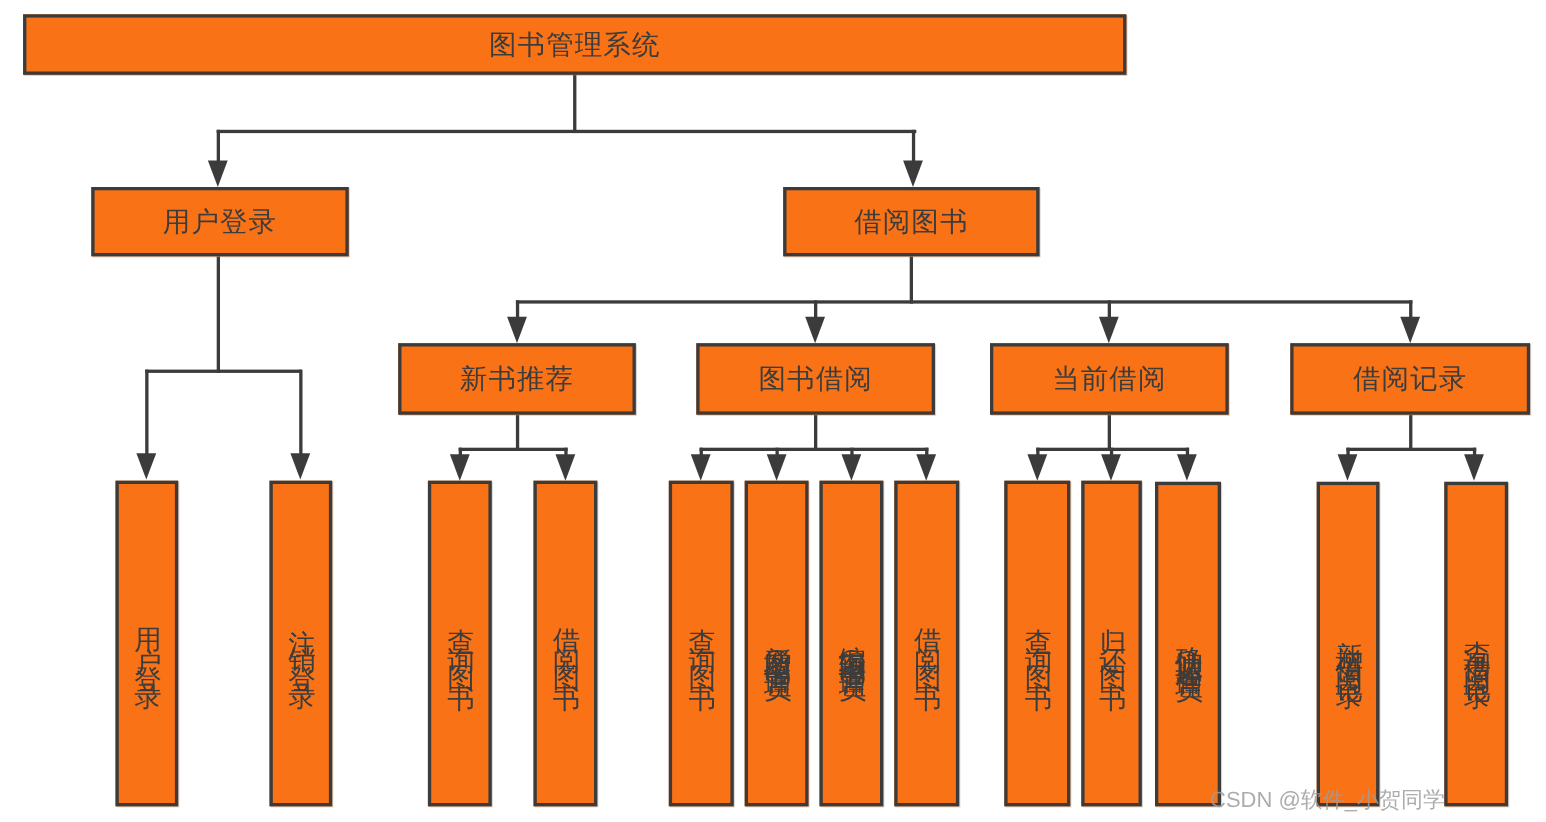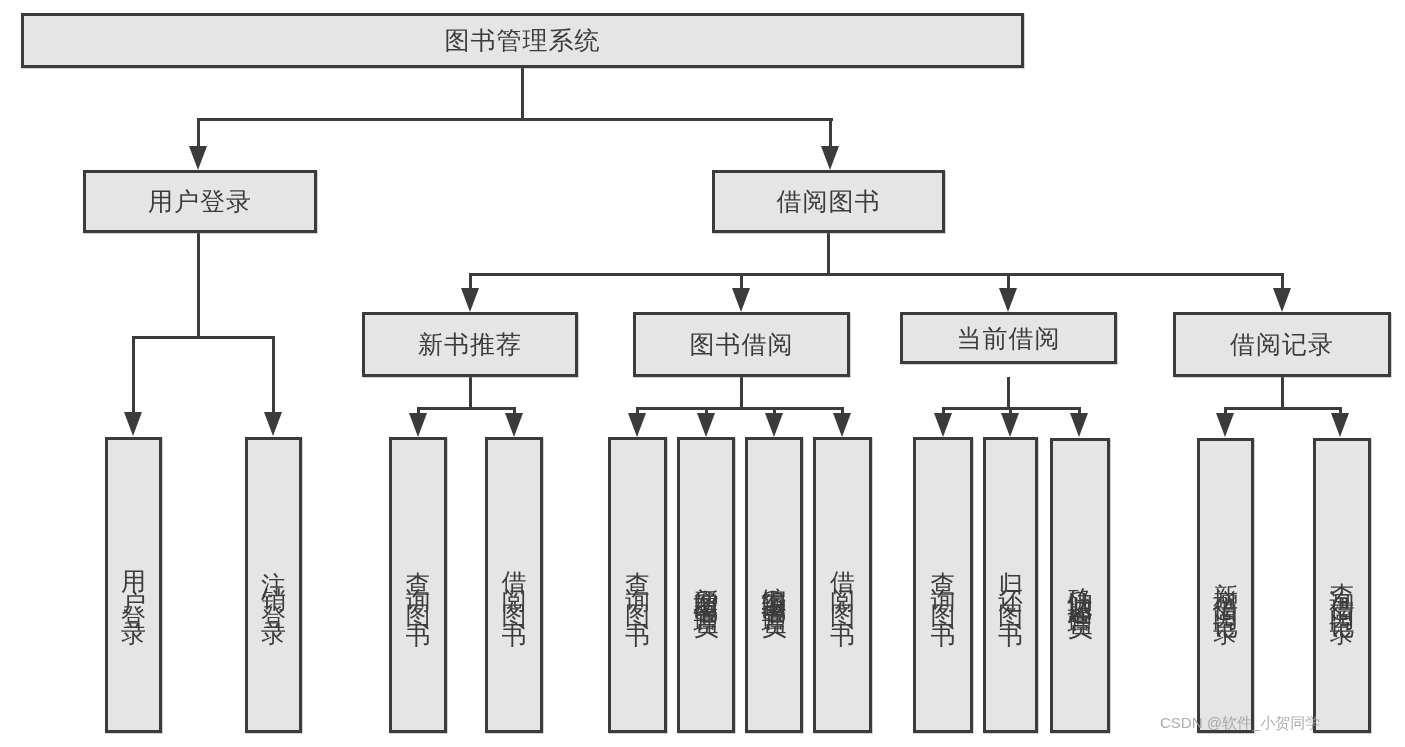--- a/index.html
+++ b/index.html
@@ -6,21 +6,21 @@
   #stage{
     position:relative;
     width:1405px;height:747px;
     background:#ffffff;
     font-family:"Liberation Sans", sans-serif;
     overflow:hidden;
   }
   .box{
     position:absolute;
     box-sizing:border-box;
-    background:#e5e5e5;
+    background:#f97316;
     border:3px solid #3b3b3b;
     display:flex;
     align-items:center;
     justify-content:center;
     color:#3c3c3c;
     box-shadow:1px 1px 0 rgba(130,130,130,.35);
     z-index:2;
   }
   .hbox{font-size:25px;letter-spacing:1px;}
   .vbox span{
@@ -38,23 +38,23 @@
   .arrowhead{
     position:absolute;
     width:0;height:0;
     border-left:9px solid transparent;
     border-right:9px solid transparent;
     border-top:24px solid #3b3b3b;
     z-index:1;
   }
   .watermark{
     position:absolute;
-    left:1160px;top:714px;
+    left:1100px;top:714px;
     width:245px;
-    font-size:15px;
+    font-size:20px;
     color:rgba(158,158,158,.85);
     white-space:nowrap;
     z-index:5;
   }
 </style>
 </head>
 <body>
 
 <div id="stage">
 
@@ -93,21 +93,21 @@
   <div class="arrowhead" style="left:999px;top:288px"></div>
   <div class="vline" style="left:1281px;top:273px;height:18px"></div>
   <div class="arrowhead" style="left:1273px;top:288px"></div>
 
   <div class="box hbox" style="left:362px;top:312px;width:216px;height:65px">
     <span>新书推荐</span>
   </div>
   <div class="box hbox" style="left:633px;top:312px;width:217px;height:65px">
     <span>图书借阅</span>
   </div>
-  <div class="box hbox" style="left:900px;top:312px;width:217px;height:52px">
+  <div class="box hbox" style="left:900px;top:312px;width:217px;height:65px">
     <span>当前借阅</span>
   </div>
   <div class="box hbox" style="left:1173px;top:312px;width:218px;height:65px">
     <span>借阅记录</span>
   </div>
 
   <div class="vline" style="left:469px;top:377px;height:33px"></div>
   <div class="hline" style="left:417px;top:407px;width:99px"></div>
   <div class="vline" style="left:417px;top:407px;height:9px"></div>
   <div class="arrowhead" style="left:409px;top:413px"></div>

